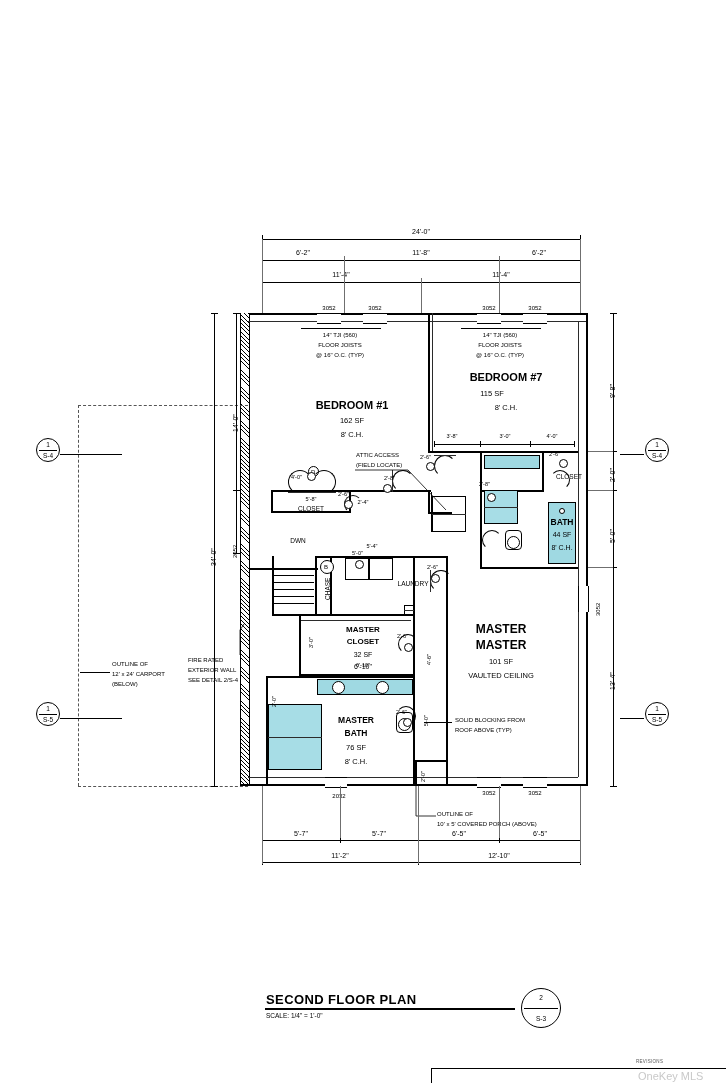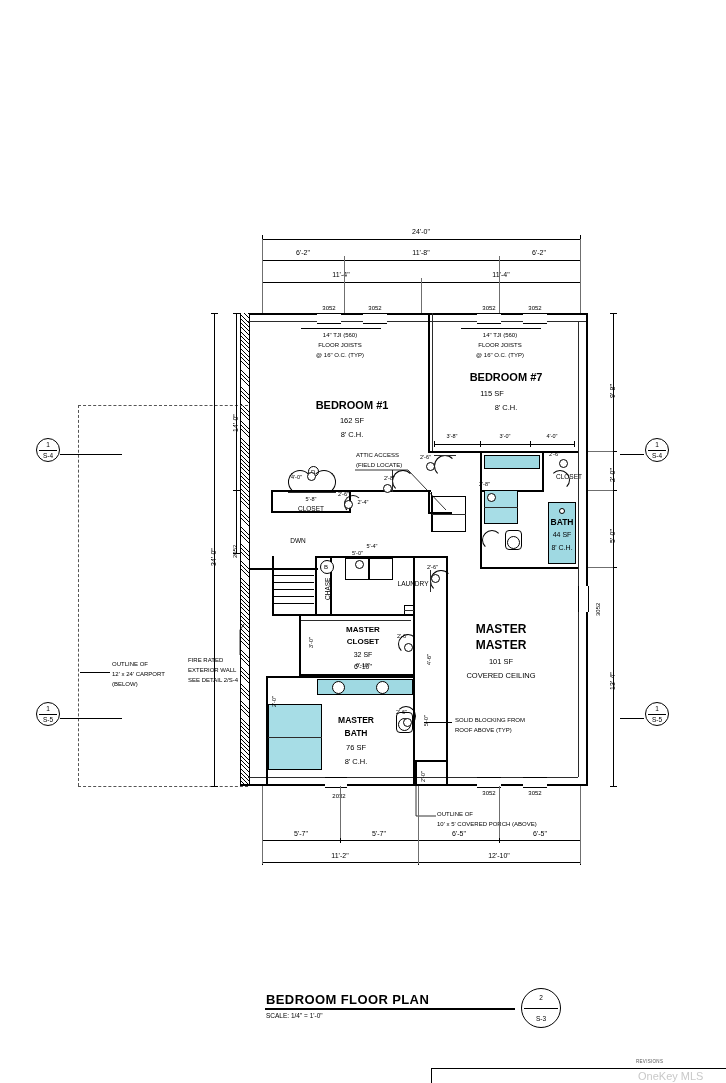--- a/index.html
+++ b/index.html
@@ -381,21 +381,21 @@
   <div class="txt room-sub c" style="left:492px; top:390px;">115 SF</div>
   <div class="txt room-sub c" style="left:506px; top:404px;">8' C.H.</div>
 
   <div class="txt c" style="left:562px; top:518px; font-size:8.5px; font-weight:bold;">BATH</div>
   <div class="txt c" style="left:562px; top:531px; font-size:7px;">44 SF</div>
   <div class="txt c" style="left:562px; top:544px; font-size:7px;">8' C.H.</div>
 
   <div class="txt room-name-lg c" style="left:501px; top:623px;">MASTER</div>
   <div class="txt room-name-lg c" style="left:501px; top:639px;">MASTER</div>
   <div class="txt room-sub c" style="left:501px; top:658px;">101 SF</div>
-  <div class="txt room-sub c" style="left:501px; top:672px;">COVERED CEILING</div>
+  <div class="txt room-sub c" style="left:501px; top:672px;">VAULTED CEILING</div>
 
   <div class="txt c" style="left:363px; top:626px; font-size:8px; font-weight:bold;">MASTER</div>
   <div class="txt c" style="left:363px; top:638px; font-size:8px; font-weight:bold;">CLOSET</div>
   <div class="txt c" style="left:363px; top:651px; font-size:7px;">32 SF</div>
   <div class="txt c" style="left:363px; top:663px; font-size:7px;">6'-10"</div>
 
   <div class="txt c" style="left:356px; top:716px; font-size:8.5px; font-weight:bold;">MASTER</div>
   <div class="txt c" style="left:356px; top:729px; font-size:8.5px; font-weight:bold;">BATH</div>
   <div class="txt c" style="left:356px; top:744px; font-size:7.5px;">76 SF</div>
   <div class="txt c" style="left:356px; top:758px; font-size:7.5px;">8' C.H.</div>
@@ -539,21 +539,21 @@
   </div>
   <div class="arrowline" style="left:60px; top:718px; width:62px;"></div>
 
   <div class="marker" style="left:645px; top:702px;">
     <div class="top">1</div>
     <div class="mid"></div>
     <div class="bot">S-5</div>
   </div>
   <div class="arrowline" style="left:620px; top:718px; width:24px;"></div>
 
-  <div class="txt title-main" style="left:266px; top:993px;">BEDROOM FLOOR PLAN</div>
+  <div class="txt title-main" style="left:266px; top:993px;">SECOND FLOOR PLAN</div>
   <div class="ln hl wall" style="left:265px; top:1008px; width:250px; height:1.5px;"></div>
   <div class="txt title-scale" style="left:266px; top:1013px;">SCALE:  1/4" = 1'-0"</div>
 
   <div class="marker" style="left:521px; top:988px; width:40px; height:40px;">
     <div class="top" style="top:5px;">2</div>
     <div class="mid" style="top:19px;"></div>
     <div class="bot" style="bottom:5px;">S-3</div>
   </div>
 
   <div class="ln hl wall" style="left:431px; top:1068px; width:295px; height:1px;"></div>

